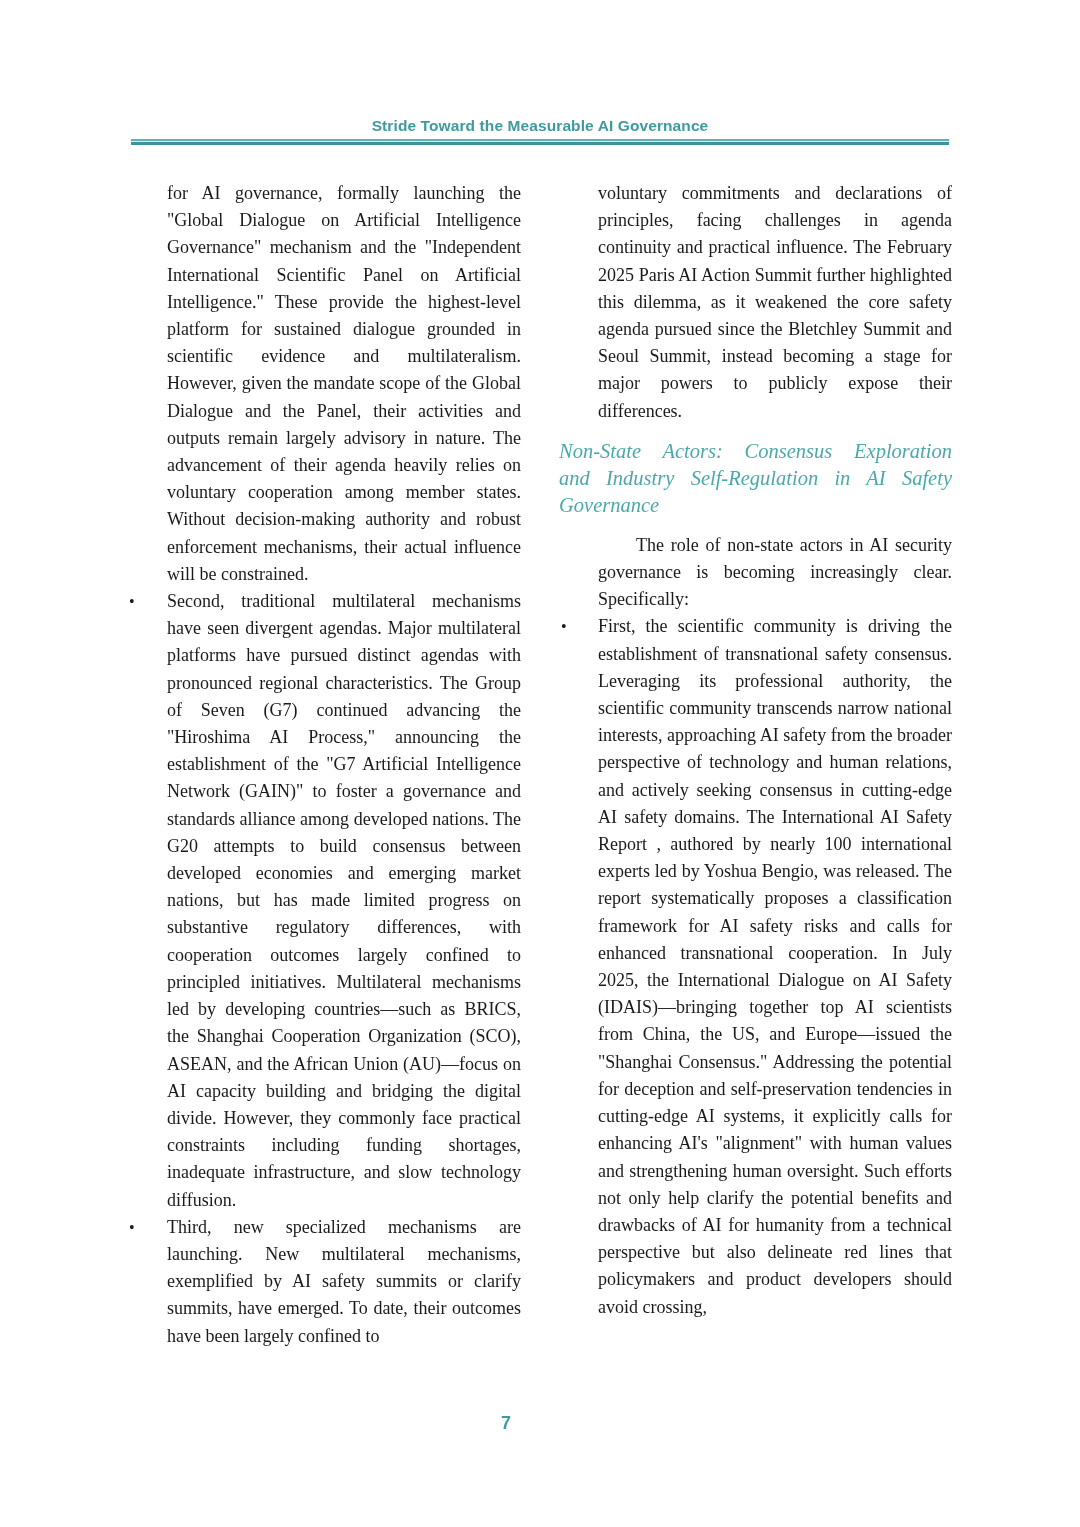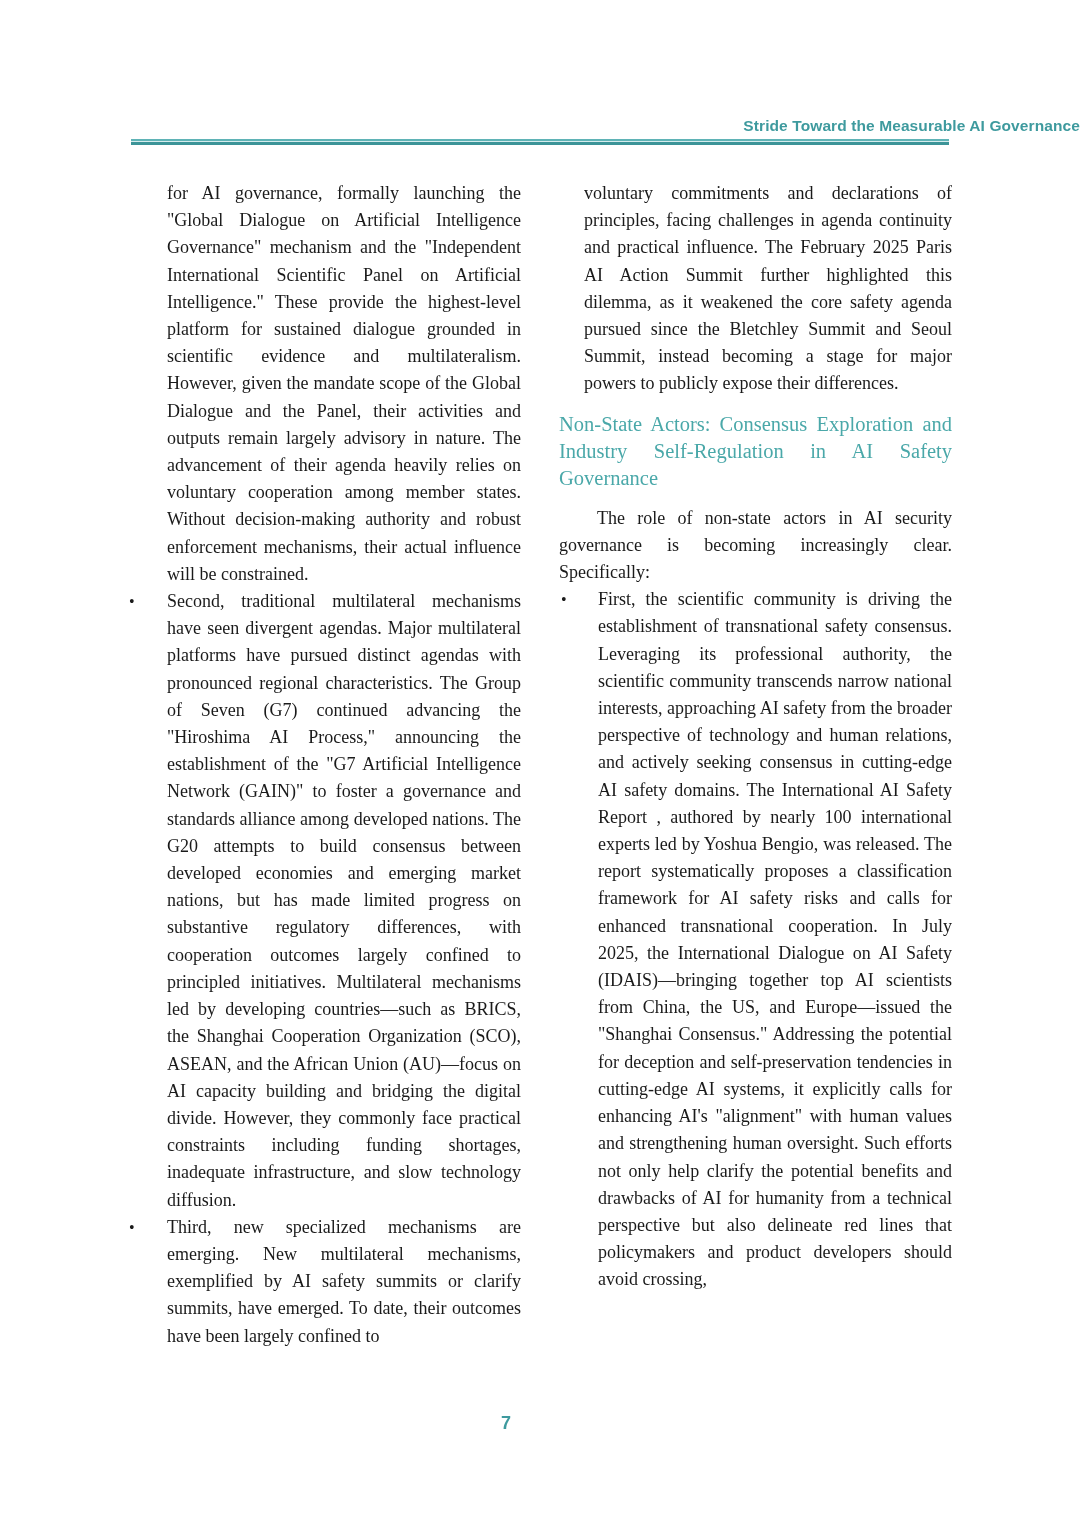--- a/index.html
+++ b/index.html
@@ -13,21 +13,21 @@
       position: relative;
       overflow: hidden;
       font-family: "Liberation Serif", "DejaVu Serif", serif;
       color: #1a1a1a;
     }
     .header-title {
       position: absolute;
       top: 117px;
       left: 0;
       width: 1080px;
-      text-align: right;
+      text-align: center;
       font-family: "Liberation Sans", "DejaVu Sans", sans-serif;
       font-weight: bold;
       font-size: 15.5px;
       color: #3e9a9e;
       letter-spacing: 0.1px;
     }
     .header-rule {
       position: absolute;
       top: 139px;
       left: 131px;
@@ -62,29 +62,30 @@
     .bullet-dot {
       position: absolute;
       left: -37px;
       top: 0;
       font-size: 16px;
     }
     .col-left .bullet-dot { left: -38px; }
     .bold-lead { font-weight: normal; }
 
     .section-heading {
+      font-style: italic;
       color: #4aa8a9;
       font-size: 20.5px;
       line-height: 27px;
       text-align: justify;
       margin-top: 13px;
       margin-bottom: 13px;
       word-spacing: 4px;
     }
-    .para-indent { text-indent: 38px; }
+    .para-indent { text-indent: 38px; margin-left: 39px; }
 
     .page-number {
       position: absolute;
       top: 1413px;
       left: 0;
       width: 1012px;
       text-align: center;
       font-family: "Liberation Sans", "DejaVu Sans", sans-serif;
       font-weight: bold;
       font-size: 18px;
@@ -101,27 +102,27 @@
   <div class="r3"></div>
 </div>
 
 <div class="col col-left">
   <p>for AI governance, formally launching the "Global Dialogue on Artificial Intelligence Governance" mechanism and the "Independent International Scientific Panel on Artificial Intelligence." These provide the highest-level platform for sustained dialogue grounded in scientific evidence and multilateralism. However, given the mandate scope of the Global Dialogue and the Panel, their activities and outputs remain largely advisory in nature. The advancement of their agenda heavily relies on voluntary cooperation among member states. Without decision-making authority and robust enforcement mechanisms, their actual influence will be constrained.</p>
   <ul class="indent-list">
     <li class="bullet-item">
       <span class="bullet-dot">•</span><span class="bold-lead">Second, traditional multilateral mechanisms have seen divergent agendas.</span><span> Major multilateral platforms have pursued distinct agendas with pronounced regional characteristics. The Group of Seven (G7) continued advancing the "Hiroshima AI Process," announcing the establishment of the "G7 Artificial Intelligence Network (GAIN)" to foster a governance and standards alliance among developed nations. The G20 attempts to build consensus between developed economies and emerging market nations, but has made limited progress on substantive regulatory differences, with cooperation outcomes largely confined to principled initiatives. Multilateral mechanisms led by developing countries—such as BRICS, the Shanghai Cooperation Organization (SCO), ASEAN, and the African Union (AU)—focus on AI capacity building and bridging the digital divide. However, they commonly face practical constraints including funding shortages, inadequate infrastructure, and slow technology diffusion.</span>
     </li>
     <li class="bullet-item">
-      <span class="bullet-dot">•</span><span class="bold-lead">Third, new specialized mechanisms are emerging.</span><span> New multilateral mechanisms, exemplified by AI safety summits or clarify summits, have emerged. To date, their outcomes have been largely confined to</span>
+      <span class="bullet-dot">•</span><span class="bold-lead">Third, new specialized mechanisms are launching.</span><span> New multilateral mechanisms, exemplified by AI safety summits or clarify summits, have emerged. To date, their outcomes have been largely confined to</span>
     </li>
   </ul>
 </div>
 
 <div class="col col-right">
-  <p style="margin-left:25px">voluntary commitments and declarations of principles, facing challenges in agenda continuity and practical influence. The February 2025 Paris AI Action Summit further highlighted this dilemma, as it weakened the core safety agenda pursued since the Bletchley Summit and Seoul Summit, instead becoming a stage for major powers to publicly expose their differences.</p>
+  <p style="margin-left:39px">voluntary commitments and declarations of principles, facing challenges in agenda continuity and practical influence. The February 2025 Paris AI Action Summit further highlighted this dilemma, as it weakened the core safety agenda pursued since the Bletchley Summit and Seoul Summit, instead becoming a stage for major powers to publicly expose their differences.</p>
   <div class="section-heading">Non-State Actors: Consensus Exploration and Industry Self-Regulation in AI Safety Governance</div>
   <p class="para-indent">The role of non-state actors in AI security governance is becoming increasingly clear. Specifically:</p>
   <ul class="indent-list">
     <li class="bullet-item">
       <span class="bullet-dot">•</span><span class="bold-lead">First, the scientific community is driving the establishment of transnational safety consensus.</span><span> Leveraging its professional authority, the scientific community transcends narrow national interests, approaching AI safety from the broader perspective of technology and human relations, and actively seeking consensus in cutting-edge AI safety domains. The International AI Safety Report , authored by nearly 100 international experts led by Yoshua Bengio, was released. The report systematically proposes a classification framework for AI safety risks and calls for enhanced transnational cooperation. In July 2025, the International Dialogue on AI Safety (IDAIS)—bringing together top AI scientists from China, the US, and Europe—issued the "Shanghai Consensus." Addressing the potential for deception and self-preservation tendencies in cutting-edge AI systems, it explicitly calls for enhancing AI's "alignment" with human values and strengthening human oversight. Such efforts not only help clarify the potential benefits and drawbacks of AI for humanity from a technical perspective but also delineate red lines that policymakers and product developers should avoid crossing,</span>
     </li>
   </ul>
 </div>
 
 <div class="page-number">7</div>

